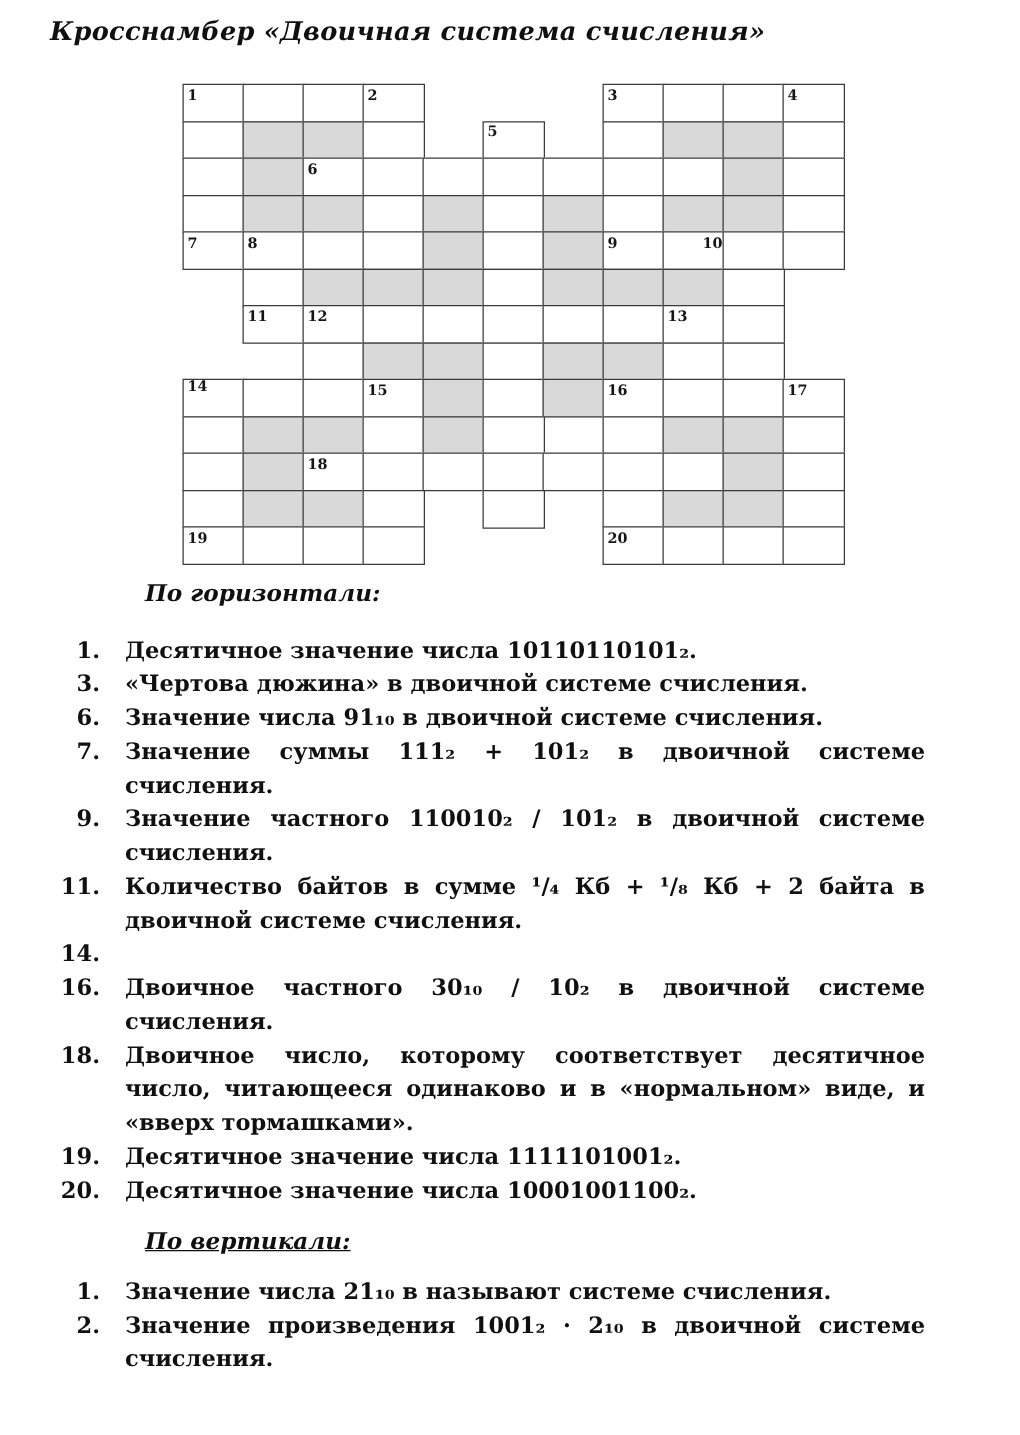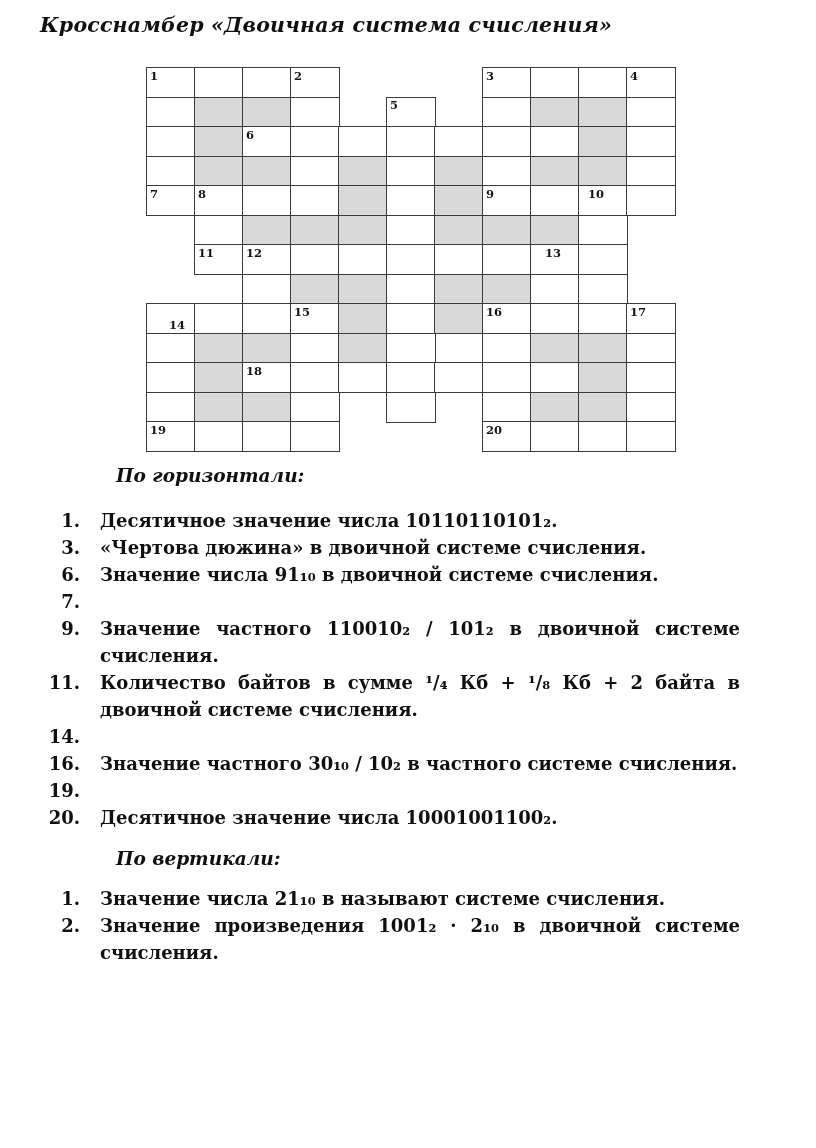--- a/index.html
+++ b/index.html
@@ -25,21 +25,21 @@
     color:#151515;z-index:3;
   }
   #clues{
     position:absolute;left:38px;top:462px;width:760px;
     font-size:18px;line-height:27px;font-weight:bold;
   }
   .sec-heading{
     font-style:italic;margin-left:78px;font-size:18.5px;
   }
   .h-across{margin-bottom:18px;}
-  .h-down{margin-top:14px;margin-bottom:13px;}
+  .h-down{margin-top:14px;margin-bottom:13px;text-decoration:underline;}
   .clue{display:flex;align-items:flex-start;}
   .clue-num{flex:0 0 42px;width:42px;text-align:right;}
   .clue-text{margin-left:20px;width:640px;text-align:justify;}
 </style>
 </head>
 <body>
 
 <div class="title">Кросснамбер «Двоичная система счисления»</div>
 
 <div id="grid">
@@ -170,25 +170,25 @@
     <div class="cell" style="left: 480px; top: 354px; border: 1.5px solid rgb(58, 58, 58);"></div>
     <span class="cellnum" style="left: 4px; top: 2.5px;">1</span>
     <span class="cellnum" style="left: 148px; top: 2.5px;">2</span>
     <span class="cellnum" style="left: 340px; top: 2.5px;">3</span>
     <span class="cellnum" style="left: 484px; top: 2.5px;">4</span>
     <span class="cellnum" style="left: 244px; top: 32px;">5</span>
     <span class="cellnum" style="left: 100px; top: 61.5px;">6</span>
     <span class="cellnum" style="left: 4px; top: 120.5px;">7</span>
     <span class="cellnum" style="left: 52px; top: 120.5px;">8</span>
     <span class="cellnum" style="left: 340px; top: 120.5px;">9</span>
-    <span class="cellnum" style="left: 442px; top: 120.5px;">10</span>
+    <span class="cellnum" style="left: 416px; top: 120.5px;">10</span>
     <span class="cellnum" style="left: 52px; top: 179.5px;">11</span>
     <span class="cellnum" style="left: 100px; top: 179.5px;">12</span>
-    <span class="cellnum" style="left: 399px; top: 179.5px;">13</span>
-    <span class="cellnum" style="left: 4px; top: 252px; margin-left: 19px;">14</span>
+    <span class="cellnum" style="left: 388px; top: 179.5px;">13</span>
+    <span class="cellnum" style="left: 4px; top: 236px;">14</span>
     <span class="cellnum" style="left: 148px; top: 238.5px;">15</span>
     <span class="cellnum" style="left: 340px; top: 238.5px;">16</span>
     <span class="cellnum" style="left: 484px; top: 238.5px;">17</span>
     <span class="cellnum" style="left: 100px; top: 297.5px;">18</span>
     <span class="cellnum" style="left: 4px; top: 356.5px;">19</span>
     <span class="cellnum" style="left: 340px; top: 356.5px;">20</span>
   </div>
 
 <div id="clues">
   <div class="sec-heading h-across">По горизонтали:</div>
@@ -200,38 +200,44 @@
       <div class="clue">
         <span class="clue-num">3.</span>
         <span class="clue-text">«Чертова дюжина» в двоичной системе счисления.</span>
       </div>
       <div class="clue">
         <span class="clue-num">6.</span>
         <span class="clue-text">Значение числа 91₁₀ в двоичной системе счисления.</span>
       </div>
       <div class="clue">
         <span class="clue-num">7.</span>
+        <span class="clue-text">Значение суммы 111₂ + 101₂ в двоичной системе счисления.</span>
       </div>
       <div class="clue">
         <span class="clue-num">9.</span>
         <span class="clue-text">Значение частного 110010₂ / 101₂ в двоичной системе счисления.</span>
       </div>
       <div class="clue">
         <span class="clue-num">11.</span>
         <span class="clue-text">Количество байтов в сумме ¹/₄ Кб + ¹/₈ Кб + 2 байта в двоичной системе счисления.</span>
       </div>
       <div class="clue">
         <span class="clue-num">14.</span>
       </div>
       <div class="clue">
         <span class="clue-num">16.</span>
-        <span class="clue-text">Значение частного 30₁₀ / 10₂ в частного системе счисления.</span>
+        <span class="clue-text">Двоичное частного 30₁₀ / 10₂ в двоичной системе счисления.</span>
+      </div>
+      <div class="clue">
+        <span class="clue-num">18.</span>
+        <span class="clue-text">Двоичное число, которому соответствует десятичное число, читающееся одинаково и в «нормальном» виде, и «вверх тормашками».</span>
       </div>
       <div class="clue">
         <span class="clue-num">19.</span>
+        <span class="clue-text">Десятичное значение числа 1111101001₂.</span>
       </div>
       <div class="clue">
         <span class="clue-num">20.</span>
         <span class="clue-text">Десятичное значение числа 10001001100₂.</span>
       </div>
     </div>
   <div class="sec-heading h-down">По вертикали:</div>
   <div id="down-list">
       <div class="clue">
         <span class="clue-num">1.</span>

